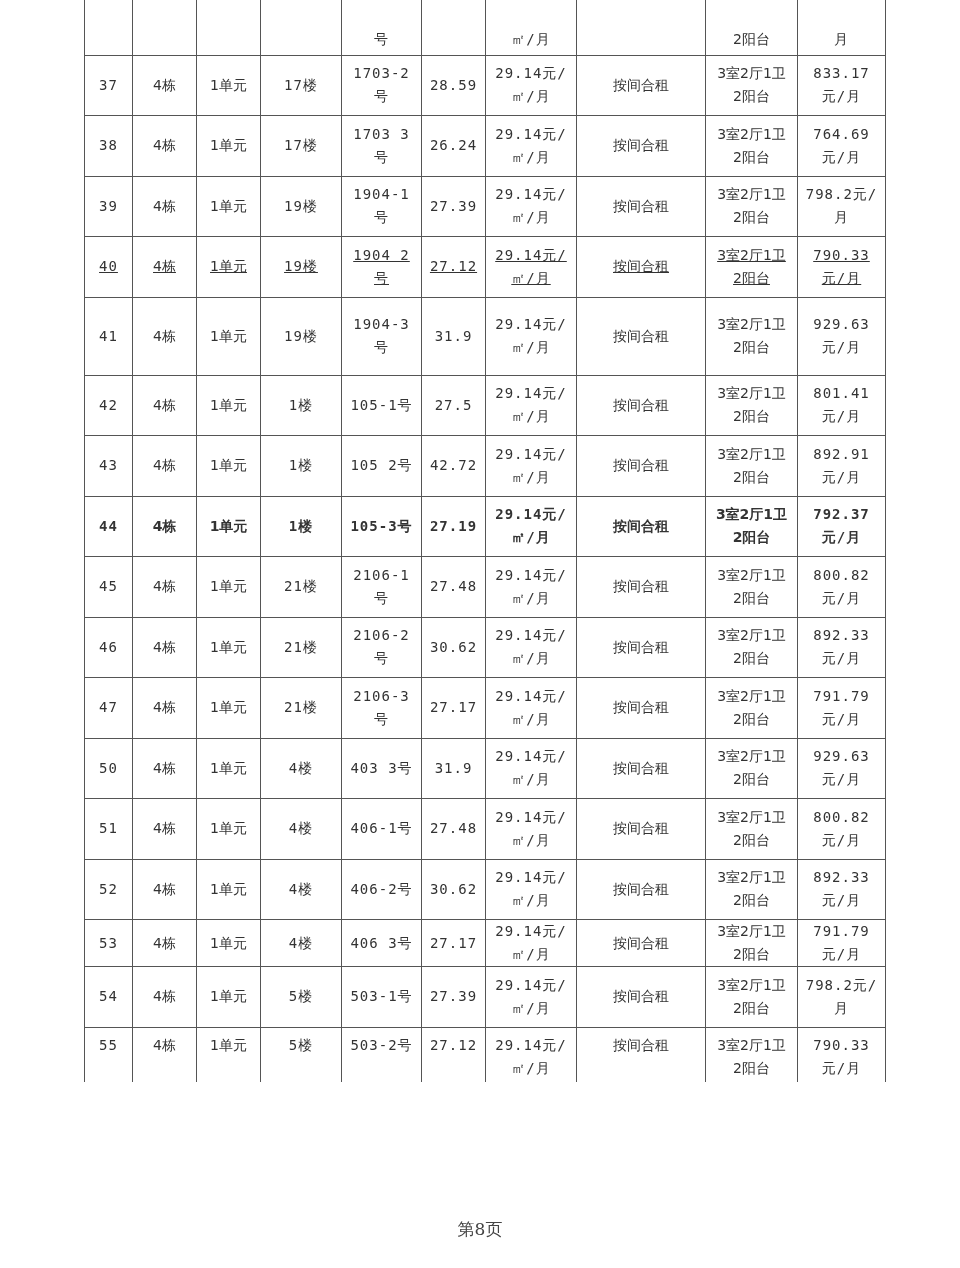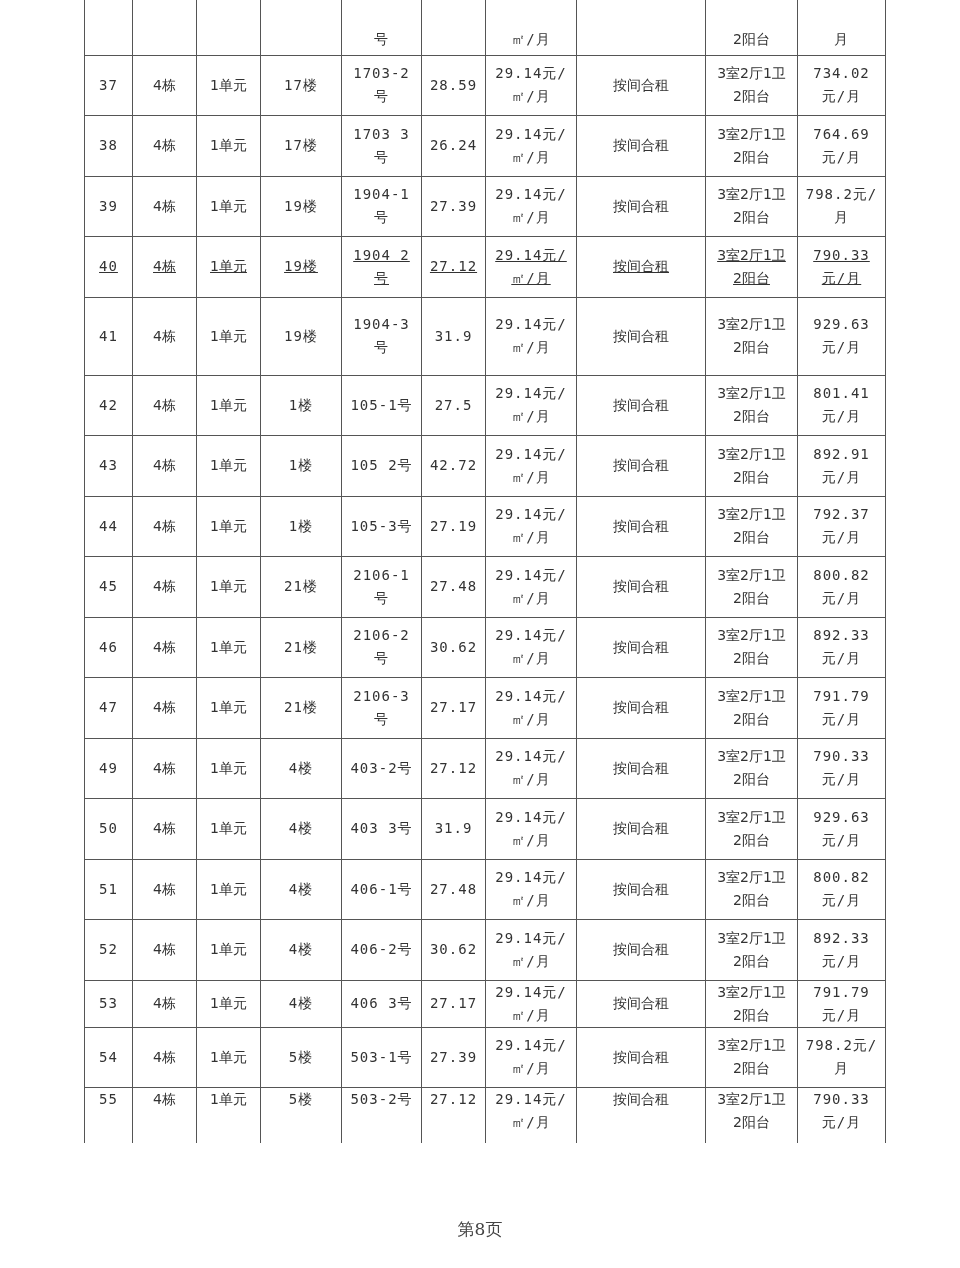--- a/index.html
+++ b/index.html
@@ -4,21 +4,21 @@
 <style>
   html, body { margin:0; padding:0; background:#ffffff; }
   body { width:960px; height:1268px; position:relative; overflow:hidden;
          font-family:"DejaVu Sans", sans-serif; color:#333; }
   .tbl-wrap { position:absolute; left:84px; top:0; width:801px; height:1200px; }
   table { border-collapse:collapse; table-layout:fixed; width:801px; position:absolute; left:0; }
   td { border:1.5px solid #555; text-align:center; vertical-align:middle; padding:0;
        font-size:14px; line-height:23px; overflow:hidden; }
   td.mono { font-family:"DejaVu Sans Mono", monospace; font-size:14px; letter-spacing:1px; }
   tr.cont td { border-top:none; }
-  tr.last td { border-bottom:none; vertical-align:top; }
+  tr.last td { border-bottom:none; vertical-align:top; padding-top:6px; }
   .footer { position:absolute; top:1218px; left:0; width:960px; text-align:center;
             font-family:"DejaVu Serif", serif; font-size:17px; color:#444; }
 </style>
 </head>
 <body>
 
 <div class="tbl-wrap">
   <table id="tbl" style="top: -4px;">
     <colgroup>
       <col style="width:48px">
@@ -58,21 +58,21 @@
           <td class="mono">
             <div>29.14元/</div>
             <div>㎡/月</div>
           </td>
           <td>按间合租</td>
           <td>
             <div>3室2厅1卫</div>
             <div>2阳台</div>
           </td>
           <td class="mono">
-            <div>734.02</div>
+            <div>833.17</div>
             <div>元/月</div>
           </td>
         </tr>
         <tr style="height: 60.5px;">
           <td class="mono">38</td>
           <td>4栋</td>
           <td>1单元</td>
           <td class="mono">17楼</td>
           <td class="mono">
             <div>1703 3</div>
@@ -200,21 +200,21 @@
           <td>按间合租</td>
           <td>
             <div>3室2厅1卫</div>
             <div>2阳台</div>
           </td>
           <td class="mono">
             <div>892.91</div>
             <div>元/月</div>
           </td>
         </tr>
-        <tr style="height: 60.5px;">
+        <tr style="height: 60.5px; font-weight: bold;">
           <td class="mono">44</td>
           <td>4栋</td>
           <td>1单元</td>
           <td class="mono">1楼</td>
           <td class="mono">105-3号</td>
           <td class="mono">27.19</td>
           <td class="mono">
             <div>29.14元/</div>
             <div>㎡/月</div>
           </td>
@@ -290,41 +290,20 @@
             <div>29.14元/</div>
             <div>㎡/月</div>
           </td>
           <td>按间合租</td>
           <td>
             <div>3室2厅1卫</div>
             <div>2阳台</div>
           </td>
           <td class="mono">
             <div>791.79</div>
-            <div>元/月</div>
-          </td>
-        </tr>
-        <tr style="height: 60.5px;">
-          <td class="mono">49</td>
-          <td>4栋</td>
-          <td>1单元</td>
-          <td class="mono">4楼</td>
-          <td class="mono">403-2号</td>
-          <td class="mono">27.12</td>
-          <td class="mono">
-            <div>29.14元/</div>
-            <div>㎡/月</div>
-          </td>
-          <td>按间合租</td>
-          <td>
-            <div>3室2厅1卫</div>
-            <div>2阳台</div>
-          </td>
-          <td class="mono">
-            <div>790.33</div>
             <div>元/月</div>
           </td>
         </tr>
         <tr style="height: 60.5px;">
           <td class="mono">50</td>
           <td>4栋</td>
           <td>1单元</td>
           <td class="mono">4楼</td>
           <td class="mono">403 3号</td>
           <td class="mono">31.9</td>

